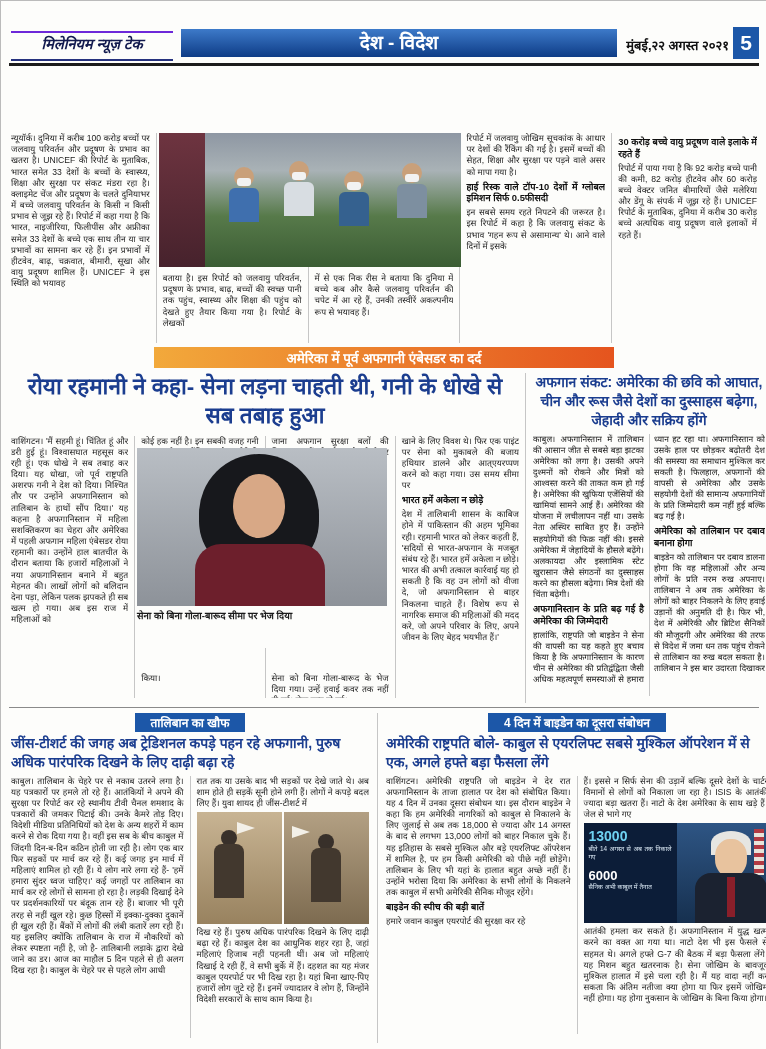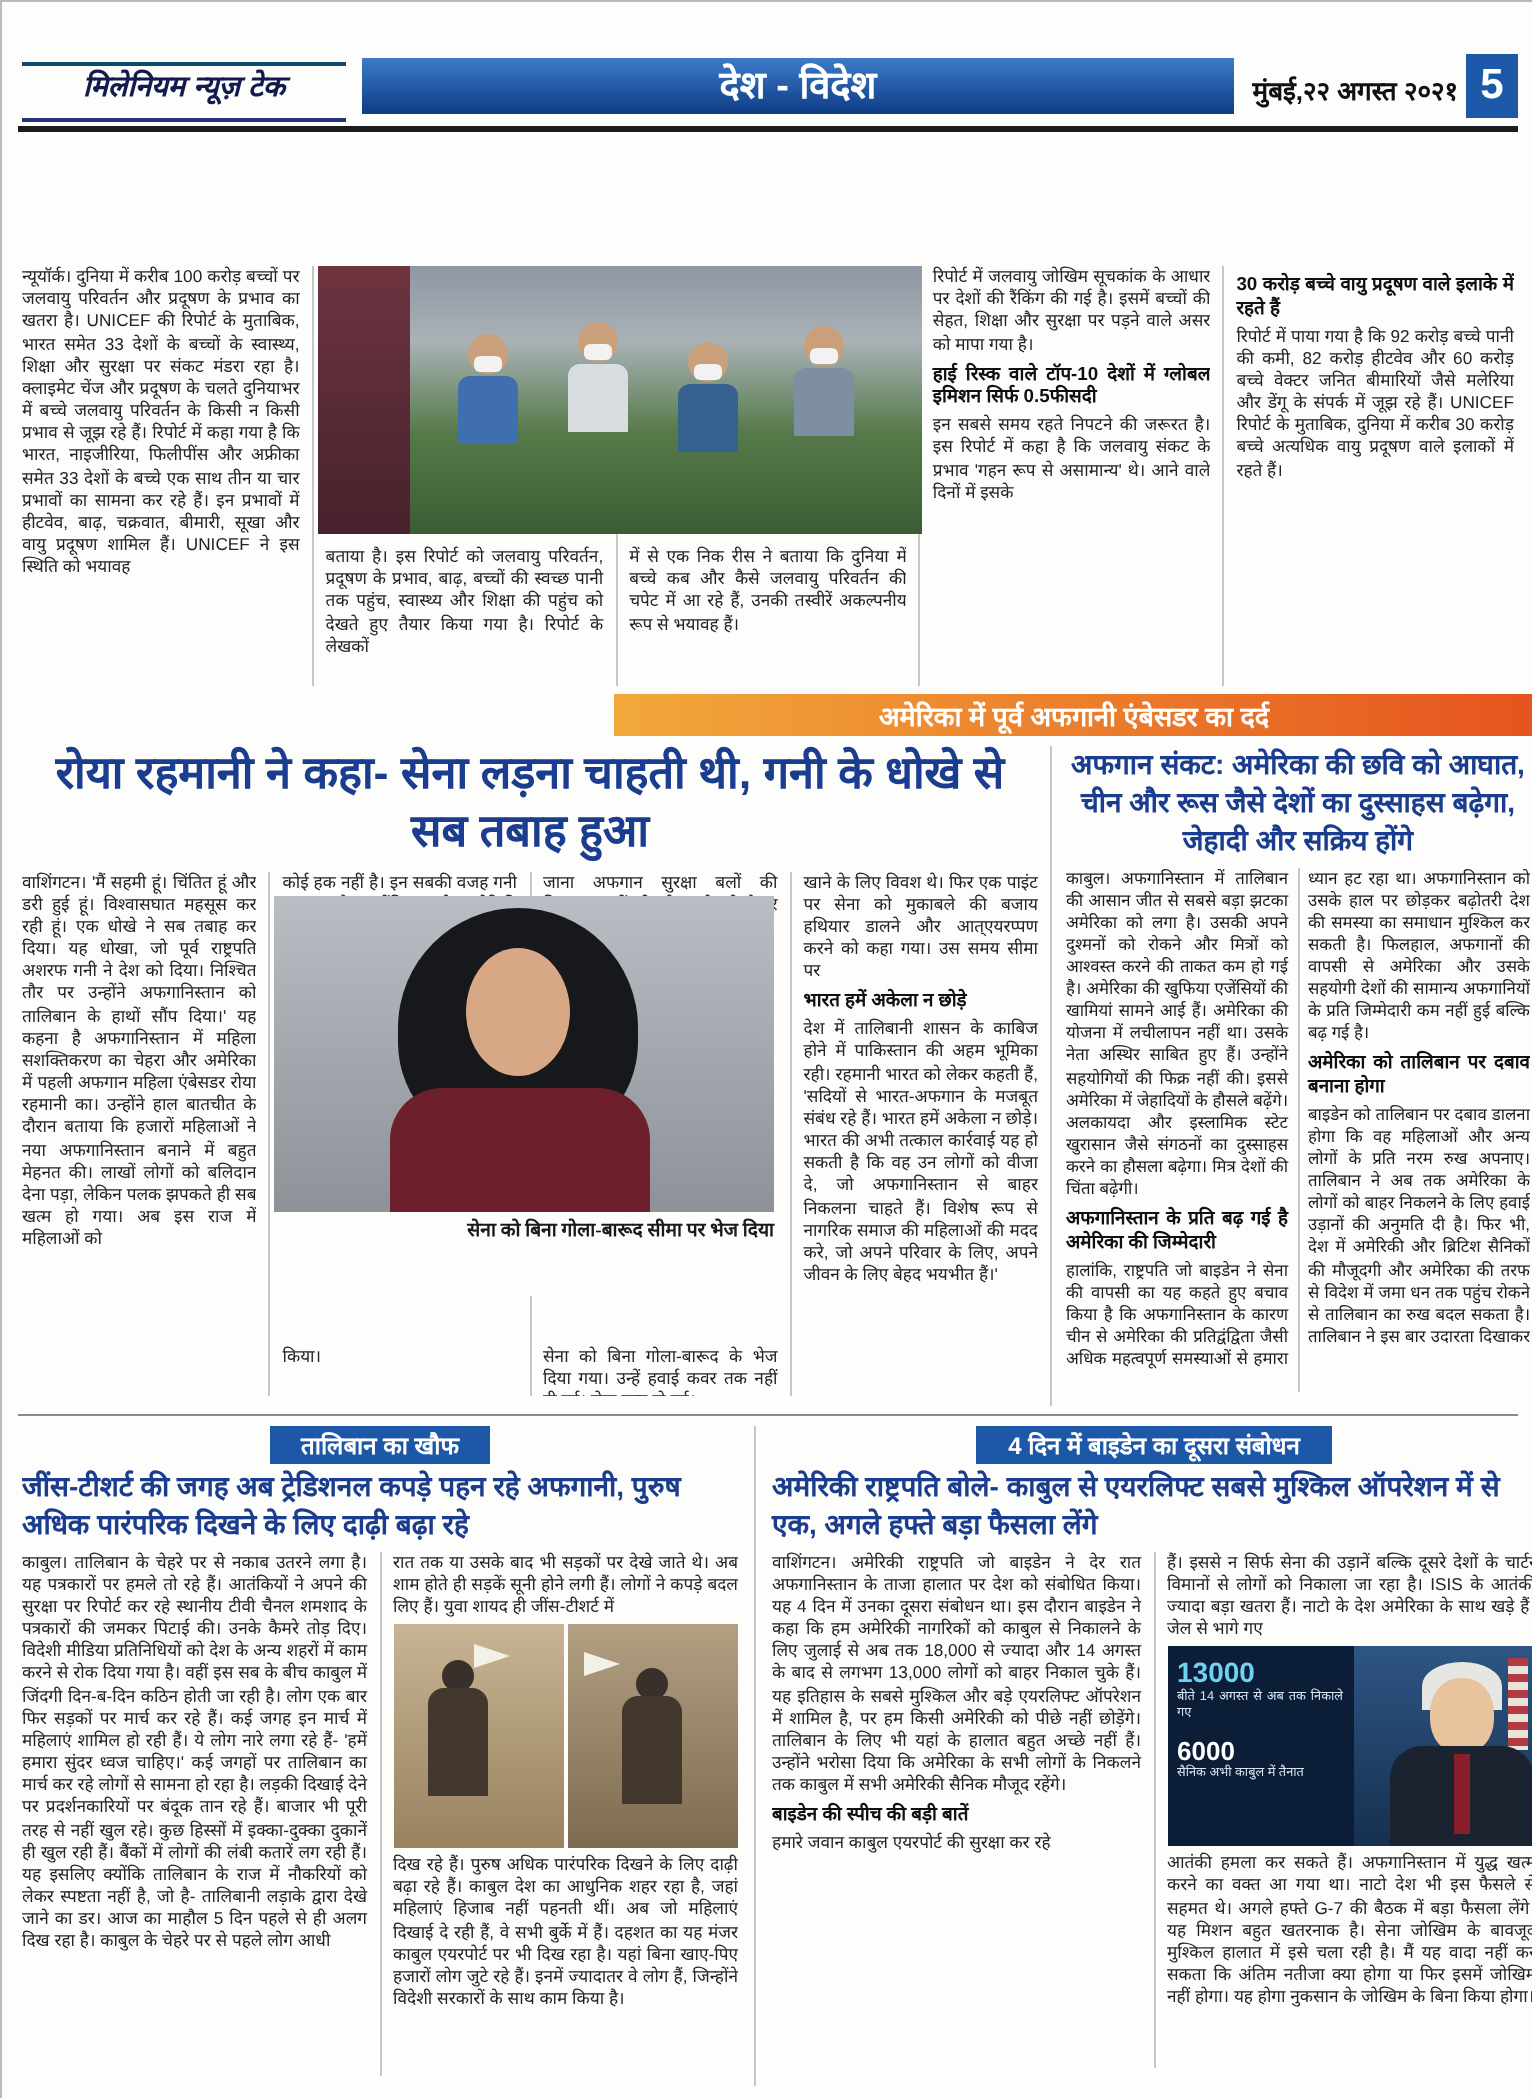--- a/index.html
+++ b/index.html
@@ -9,21 +9,21 @@
   html,body{margin:0;padding:0;background:#e8e8e8;}
   #page{position:relative;width:766px;height:1049px;margin:0 auto;background:#fdfdfb;
         font-family:"Liberation Sans","DejaVu Sans",sans-serif;color:var(--ink);
         overflow:hidden;border:1px solid #bbb;}
   .abs{position:absolute;}
   .body-text{font-size:8.6px;line-height:1.3;text-align:justify;color:#222;}
   .subhead{font-weight:800;font-size:9.4px;color:#101010;margin:3px 0;line-height:1.25;}
   
   .masthead{left:10px;top:30px;width:162px;height:26px;font-style:italic;font-weight:800;
             font-size:14.5px;color:#121a4e;text-align:center;line-height:22px;
-            border-top:2px solid #0c4a6e;border-bottom:2px solid #26327e;}
+            border-top:2px solid #6d28d9;border-bottom:2px solid #26327e;}
   .section-band{left:180px;top:28px;width:436px;height:28px;
             background:linear-gradient(180deg,#3d7ac9,var(--band_blue_dark));
             color:#fff;font-size:19px;font-weight:800;display:flex;align-items:flex-start;justify-content:center;}
   .city-date{right:38px;top:35px;font-size:13px;font-weight:700;color:#111;}
   .page-num{right:8px;top:26px;width:26px;height:32px;background:var(--band_blue);
             color:#fff;font-size:21px;font-weight:800;display:flex;align-items:center;justify-content:center;}
   .header-rule{left:8px;right:8px;top:62px;border-top:3px solid #1c1c1c;}
   
   .lead-headline{left:10px;right:10px;top:68px;font-size:24px;font-weight:800;
                  line-height:1.26;text-align:center;color:#0c0c0c;}
@@ -34,37 +34,37 @@
   .pad-under-photo{padding-top:140px;}
   .lead-photo{left:148px;top:0;width:302px;height:134px;z-index:2;
               background:linear-gradient(180deg,#8e97a3 0%,#a9b2b6 28%,#577a4a 62%,#3a5c33 100%);overflow:hidden;}
   .lp-strip{position:absolute;left:0;top:0;width:46px;height:100%;
             background:linear-gradient(180deg,#6e3440,#46222c);}
   .kid{position:absolute;}
   .kid .head{width:20px;height:20px;border-radius:50%;background:#c9a07a;margin:0 auto;}
   .kid .mask{width:14px;height:8px;background:#f2f2f2;border-radius:3px;margin:-9px auto 0;}
   .kid .torso{width:30px;height:34px;border-radius:6px 6px 0 0;margin:2px auto 0;}
   
-  .ribbon{left:0;right:0;top:346px;display:flex;justify-content:flex-end;}
+  .ribbon{left:0;right:0;top:346px;display:flex;justify-content:center;}
   .ribbon-inner{width:460px;height:21px;background:linear-gradient(90deg,var(--ribbon_a),var(--ribbon_b));
             color:#fff;font-size:13.5px;font-weight:800;display:flex;align-items:center;justify-content:center;}
   
   .rahmani{left:10px;top:372px;width:508px;height:330px;overflow:hidden;}
   .rahmani-headline{font-size:22.5px;font-weight:800;color:var(--headline_blue);
             line-height:1.28;text-align:center;}
   .rahmani-body{position:relative;margin-top:5px;height:262px;display:flex;overflow:hidden;}
   .photo-gap{height:204px;}
   .rahmani-photo-block{position:absolute;left:126px;top:12px;width:250px;height:200px;
             background:#fdfdfb;z-index:2;}
   .rahmani-photo{position:relative;height:158px;overflow:hidden;
             background:linear-gradient(180deg,#b9bec4,#8d9299);}
   .rp-hair{position:absolute;left:62px;top:6px;width:120px;height:120px;border-radius:50% 50% 44% 44%;background:#17181c;}
   .rp-face{position:absolute;left:96px;top:26px;width:52px;height:64px;border-radius:50%;background:#d8a886;}
   .rp-body{position:absolute;left:58px;top:96px;width:130px;height:62px;border-radius:26px 26px 0 0;background:#6d1f2c;}
-  .photo-caption{font-size:9.6px;font-weight:800;text-align:right;padding-top:4px;line-height:1.3;font-family:Liberation Serif, serif;}
+  .photo-caption{font-size:9.6px;font-weight:800;text-align:left;padding-top:4px;line-height:1.3;}
   
   .afghan{left:524px;top:372px;width:232px;height:330px;border-left:1px solid var(--rule);
           padding-left:7px;overflow:hidden;}
   .afghan-headline{font-size:14px;font-weight:800;color:var(--headline_blue);line-height:1.35;text-align:center;}
   .afghan-body{margin-top:4px;columns:2;column-gap:10px;column-rule:1px solid var(--rule);
           font-size:8.4px;line-height:1.32;text-align:justify;height:262px;overflow:hidden;}
   .afghan-body p{margin:0 0 3px 0;}
   
   .bottom-rule{left:8px;right:8px;top:706px;border-top:1px solid #8a8a8a;}
   .story{overflow:hidden;}

